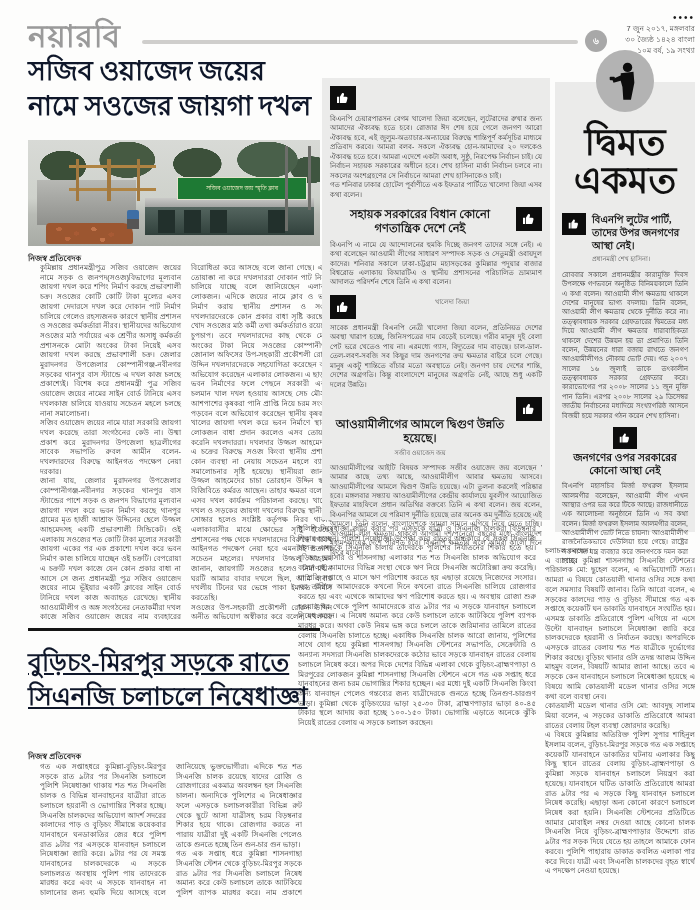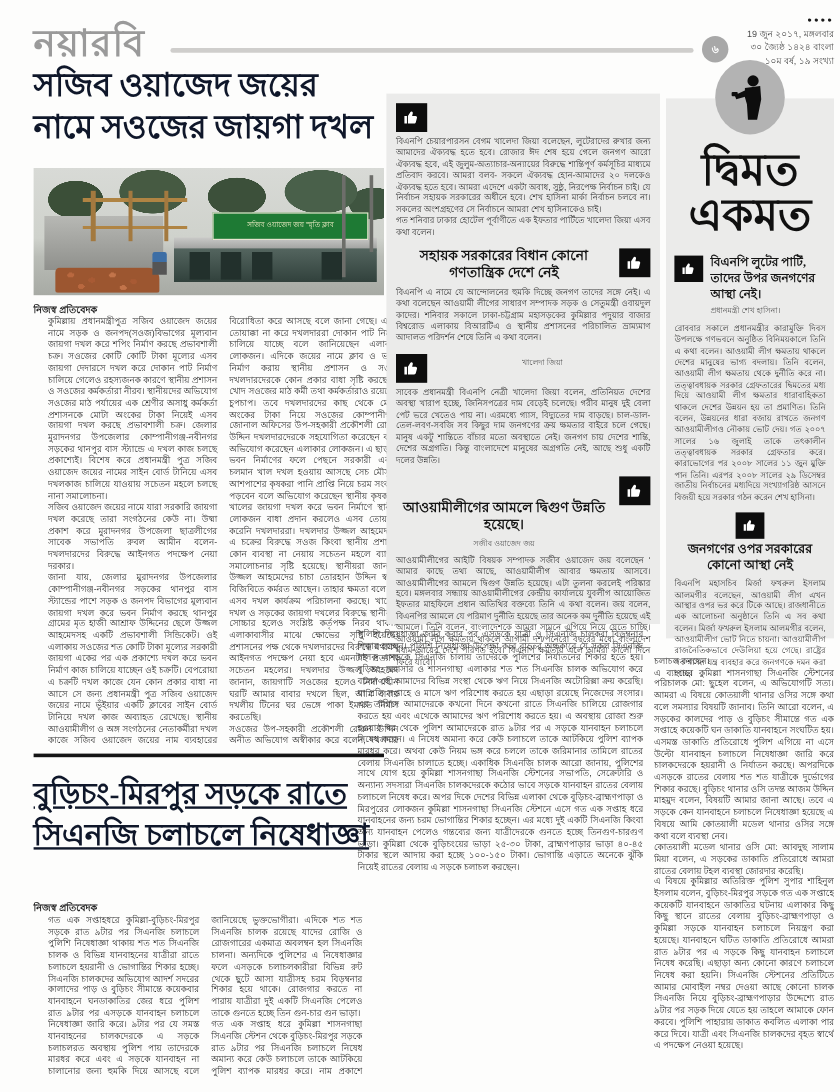--- a/index.html
+++ b/index.html
@@ -65,21 +65,21 @@
 </head>
 <body>
 
 <div id="page">
 
   <div class="abs logo" style="left:28px;top:12px;">নয়ারবি</div>
   <div class="abs mast-rule" style="left:142px;top:40px;width:436px;"></div>
   <div class="abs page-badge" style="left:585px;top:30px;">৬</div>
   <div class="abs dots" style="left:595px;top:12px;width:100px;">••••</div>
   <div class="abs dateline" style="left:575px;top:23px;width:120px;">
-    <div>19 জুন ২০১৭, মঙ্গলবার</div>
+    <div>7 জুন ২০১৭, মঙ্গলবার</div>
     <div>৩০ জ্যৈষ্ঠ ১৪২৪ বাংলা</div>
     <div>১০ম বর্ষ, ১৯ সংখ্যা</div>
   </div>
 
   <div class="abs headline h1" style="left:28px;top:54px;width:292px;">সজিব ওয়াজেদ জয়ের নামে সওজের জায়গা দখল</div>
 
   <div class="abs photo" style="left:28px;top:140px;width:292px;height:106px;">
     <div class="ph-trees"></div>
     <div class="ph-wall"></div>
     <div class="ph-frame"></div>

